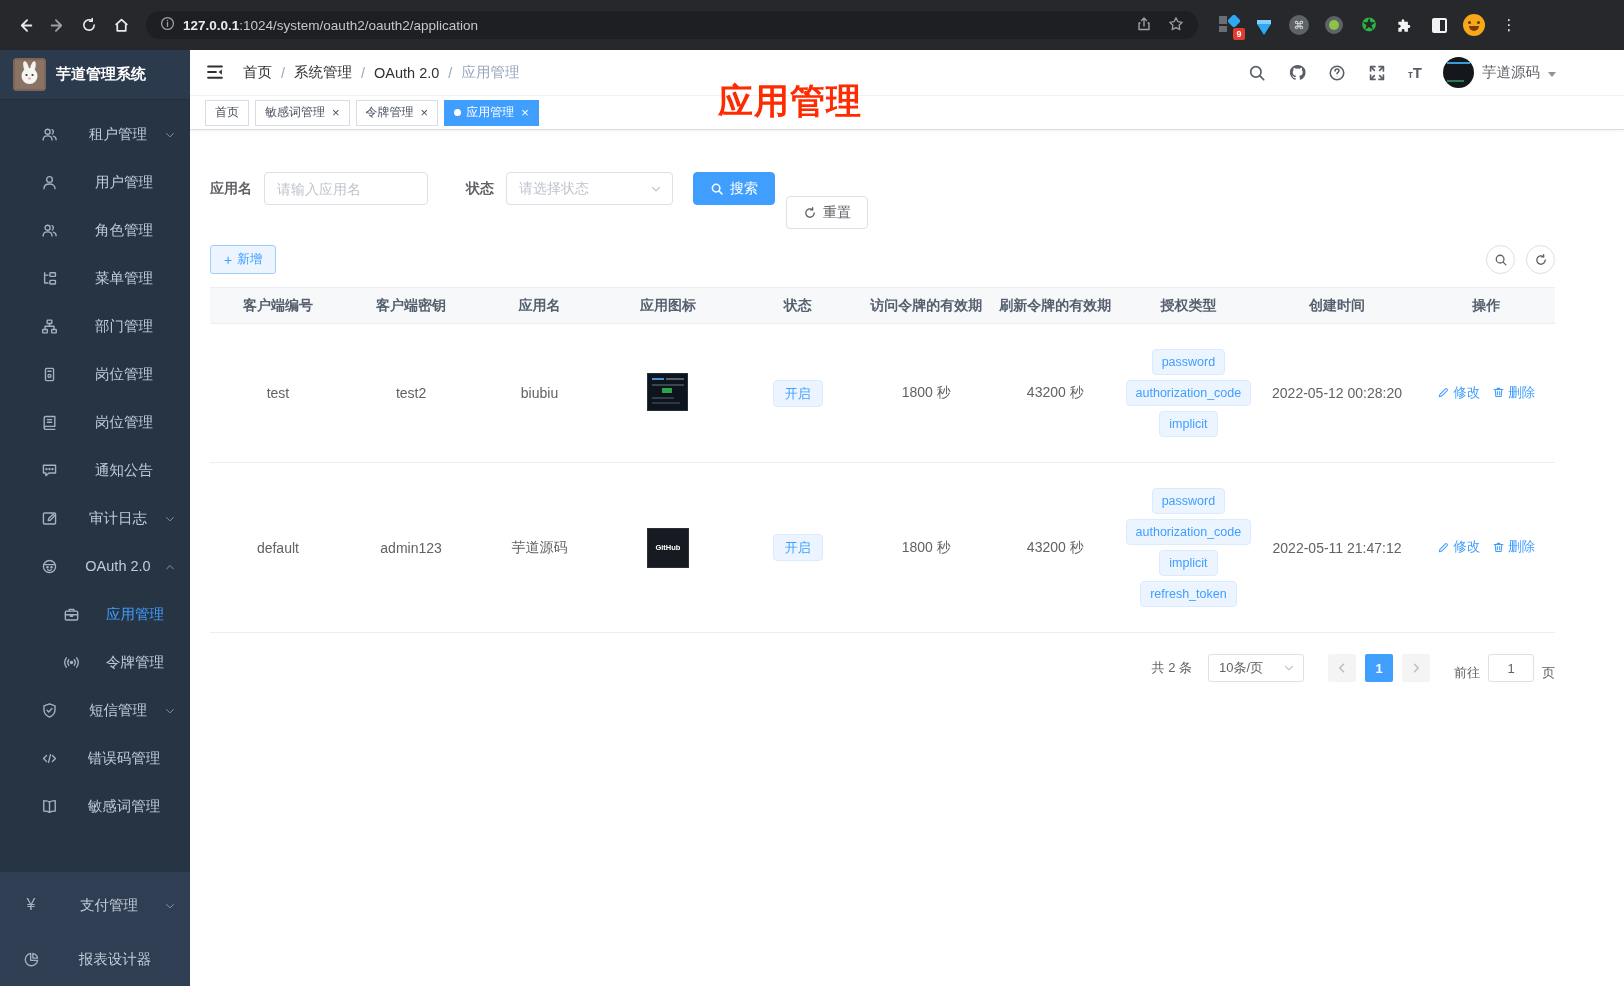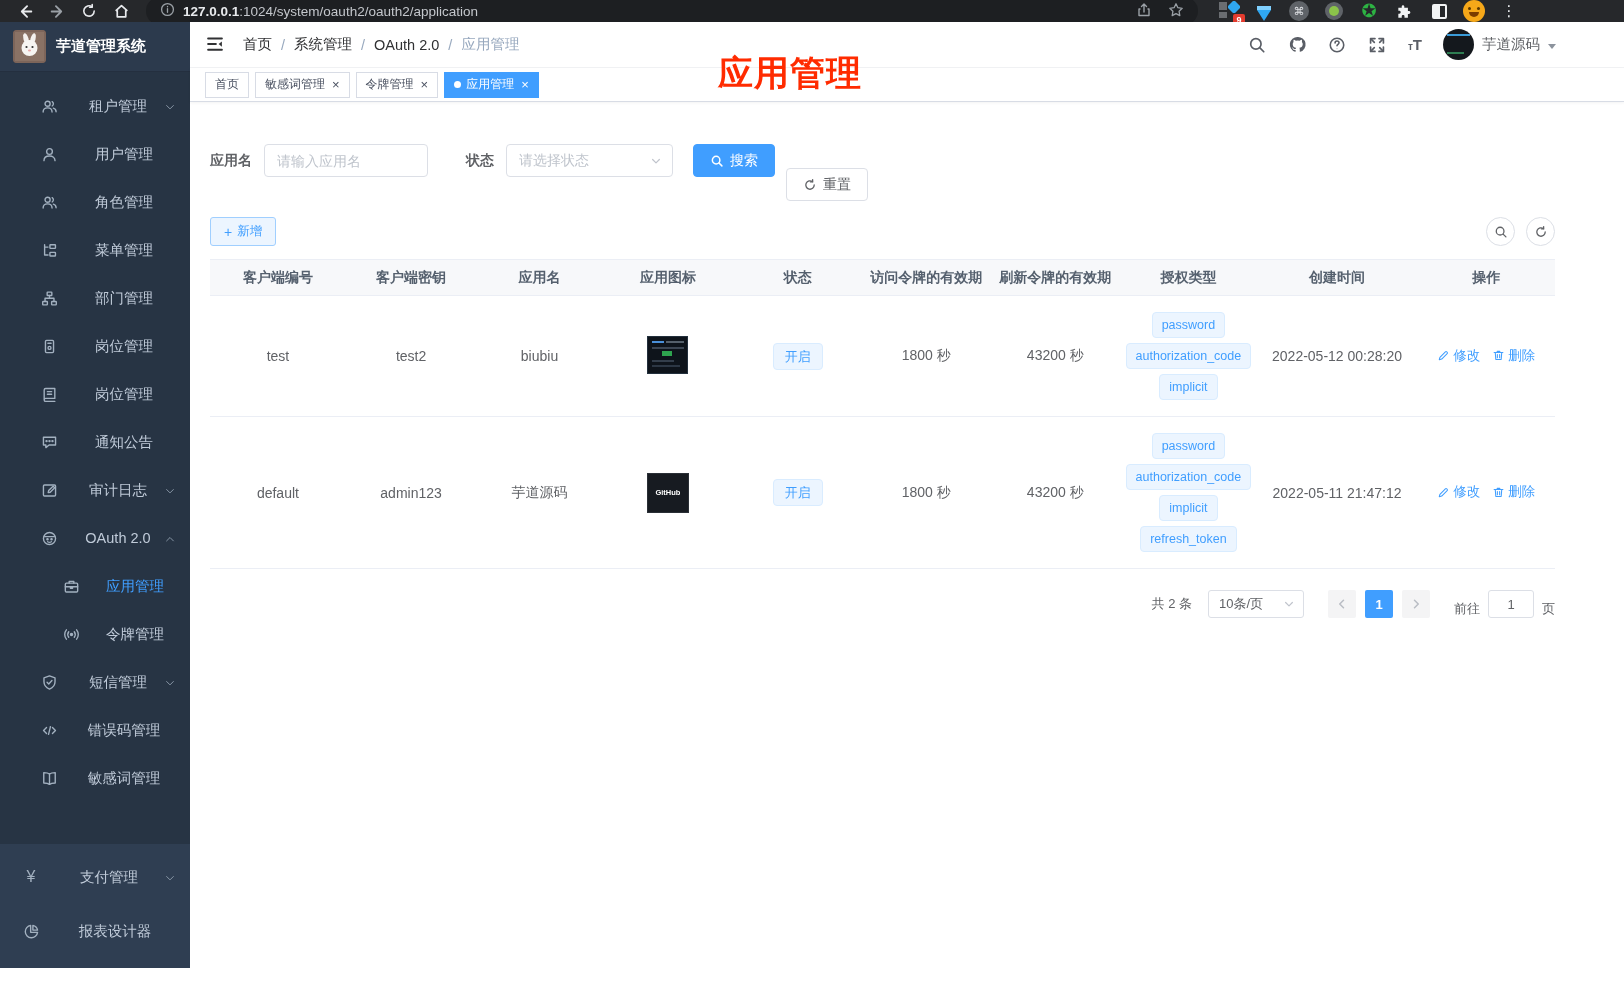--- a/index.html
+++ b/index.html
@@ -1,20 +1,20 @@
 <!DOCTYPE html>
 <html><head>
 <meta charset="utf-8">
 <style>
   * { margin:0; padding:0; box-sizing:border-box; }
   html,body { width:1624px; height:986px; overflow:hidden; background:#fff;
     font-family:"Liberation Sans","DejaVu Sans",sans-serif; }
 
   
-  .browser-bar { height:22px; background:#26282b; display:flex; align-items:center;
+  .browser-bar { height:50px; background:#26282b; display:flex; align-items:center;
     padding:0 12px; gap:6px; }
   .b-btn { width:26px; height:26px; display:flex; align-items:center; justify-content:center;
     color:#e8eaed; flex-shrink:0; cursor:pointer; }
   .b-btn.disabled { color:#9aa0a6; }
   .url-pill { flex:1; max-width:1052px; height:28px; background:#1d1f22; border-radius:14px;
     display:flex; align-items:center; padding:0 14px; margin-left:6px; color:#e8eaed;
     font-size:13.5px; gap:8px; }
   .url-host { color:#e8eaed; font-weight:700; }
   .url-rest { color:#c4c7cc; font-weight:400; }
   .pill-right { margin-left:auto; display:flex; gap:16px; color:#9aa0a6; }
@@ -134,21 +134,21 @@
   
   table { width:100%; border-collapse:collapse; font-size:14px; color:#606266; table-layout:fixed; }
   thead th { background:#f7f8fa; font-weight:700; color:#55606e; height:36px; padding:0 4px;
     border-top:1px solid #ebeef5; border-bottom:1px solid #ebeef5; text-align:center;
     white-space:nowrap; overflow:hidden; }
   tbody td { border-bottom:1px solid #ebeef5; text-align:center; padding:13px 4px;
     vertical-align:middle; }
   .el-tag { display:inline-block; background:#ecf5ff; border:1px solid #d9ecff; color:#409eff;
     border-radius:4px; height:27px; line-height:25px; padding:0 11px; font-size:13px; }
   .grants { display:flex; flex-direction:column; align-items:center; gap:5px; max-width:130px;
-    margin:3px auto; }
+    margin:12px auto; }
   .grant-tag { display:block; background:#ecf5ff; border:1px solid #d9ecff; color:#409eff;
     border-radius:4px; height:26px; line-height:24px; padding:0 9px; font-size:12.5px;
     max-width:100%; overflow:hidden; white-space:nowrap; }
   .app-icon-shot { width:41px; height:38px; background:#0e141b; display:inline-block;
     position:relative; overflow:hidden; border:1px solid #23303d; }
   .app-icon-shot i { position:absolute; display:block; }
   .shot-l1 { left:4px; top:4px; width:12px; height:2px; background:#4a90d9; }
   .shot-l2 { left:18px; top:4px; width:18px; height:2px; background:#55606b; }
   .shot-l3 { left:4px; top:10px; width:32px; height:2px; background:#3c4653; }
   .shot-green { left:14px; top:14px; width:10px; height:5px; background:#2ea44f; }

